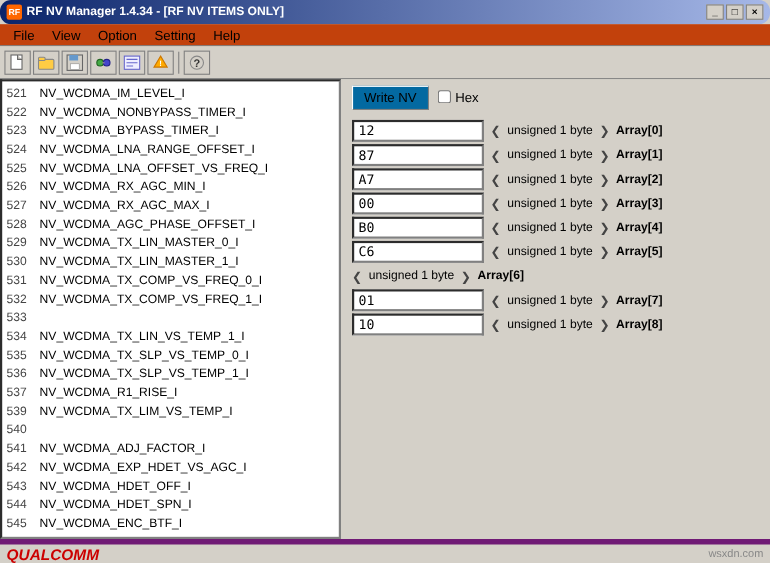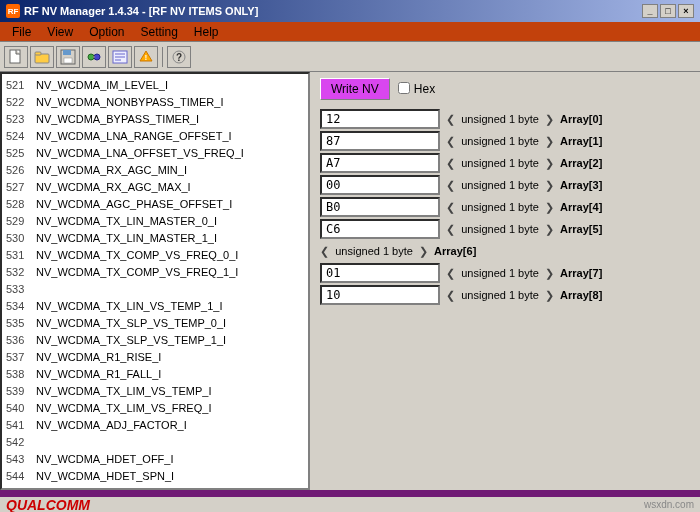--- a/index.html
+++ b/index.html
@@ -16,20 +16,21 @@
     .title-bar {
       background: linear-gradient(to right, #0a246a, #a6b8e8);
       color: white;
       padding: 3px 6px;
       font-size: 11px;
       font-weight: bold;
       display: flex;
       align-items: center;
       justify-content: space-between;
       height: 22px;
+      border-radius: 10px;
     }
     .title-bar-left {
       display: flex;
       align-items: center;
       gap: 4px;
     }
     .title-bar-icon {
       width: 14px;
       height: 14px;
       background: #ff6600;
@@ -147,21 +148,21 @@
     }
 
     
     .write-nv-bar {
       display: flex;
       align-items: center;
       gap: 8px;
       margin-bottom: 4px;
     }
     .write-nv-btn {
-      background: #d946ef;
+      background: #0369a1;
       border: 1px solid #808080;
       border-top-color: white;
       border-left-color: white;
       padding: 3px 10px;
       font-size: 12px;
       cursor: pointer;
       font-weight: normal;
     }
     .hex-label {
       display: flex;
@@ -204,21 +205,21 @@
     }
     .angle-right {
       font-size: 11px;
       color: #444;
     }
 
     
     .status-bar {
       height: 22px;
       background: #d4d0c8;
-      border-top: 7px solid #701a75;
+      border-top: 5px solid #701a75;
       display: flex;
       align-items: center;
       padding: 0 6px;
       justify-content: space-between;
     }
     .qualcomm-logo {
       display: flex;
       align-items: center;
     }
     .qualcomm-text {
@@ -381,37 +382,33 @@
       </div>
       <div class="nv-list-item">
         <span class="num">536</span>
         <span class="name">NV_WCDMA_TX_SLP_VS_TEMP_1_I</span>
       </div>
       <div class="nv-list-item">
         <span class="num">537</span>
         <span class="name">NV_WCDMA_R1_RISE_I</span>
       </div>
       <div class="nv-list-item">
-        <span class="num">538</span>
-        <span class="name">NV_WCDMA_R1_FALL_I</span>
-      </div>
-      <div class="nv-list-item">
         <span class="num">539</span>
         <span class="name">NV_WCDMA_TX_LIM_VS_TEMP_I</span>
       </div>
       <div class="nv-list-item">
         <span class="num">540</span>
-        <span class="name">NV_WCDMA_TX_LIM_VS_FREQ_I</span>
       </div>
       <div class="nv-list-item">
         <span class="num">541</span>
         <span class="name">NV_WCDMA_ADJ_FACTOR_I</span>
       </div>
       <div class="nv-list-item">
         <span class="num">542</span>
+        <span class="name">NV_WCDMA_EXP_HDET_VS_AGC_I</span>
       </div>
       <div class="nv-list-item">
         <span class="num">543</span>
         <span class="name">NV_WCDMA_HDET_OFF_I</span>
       </div>
       <div class="nv-list-item">
         <span class="num">544</span>
         <span class="name">NV_WCDMA_HDET_SPN_I</span>
       </div>
       <div class="nv-list-item">

